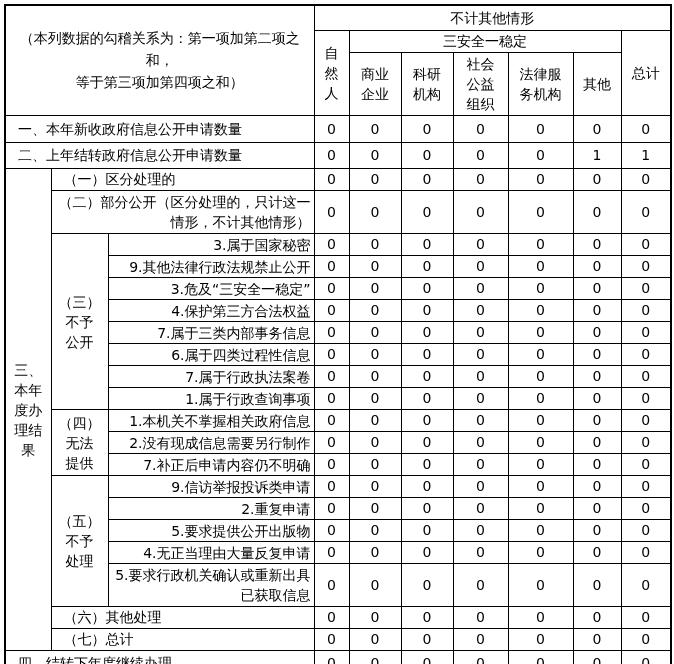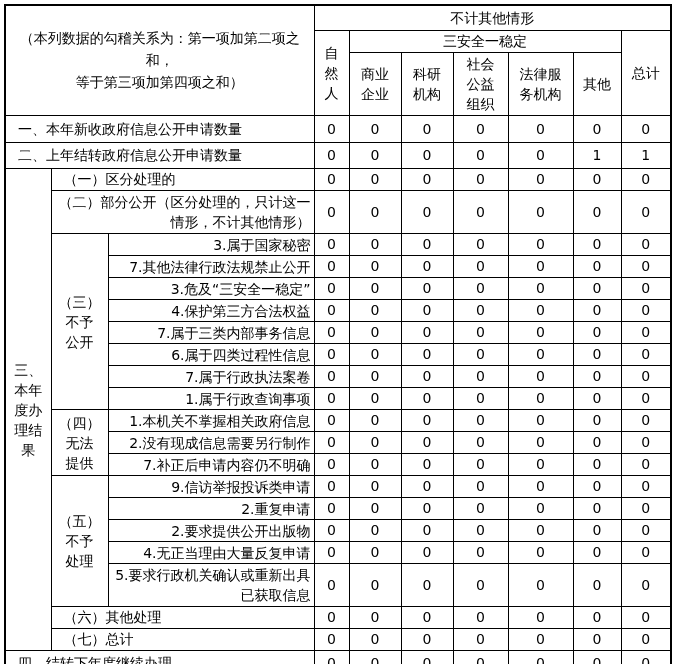--- a/index.html
+++ b/index.html
@@ -129,21 +129,21 @@
     <td class="item">3.属于国家秘密</td>
     <td>0</td>
     <td>0</td>
     <td>0</td>
     <td>0</td>
     <td>0</td>
     <td>0</td>
     <td>0</td>
   </tr>
   <tr>
-    <td class="item">7.其他法律行政法规禁止公开</td>
+    <td class="item">9.其他法律行政法规禁止公开</td>
     <td>0</td>
     <td>0</td>
     <td>0</td>
     <td>0</td>
     <td>0</td>
     <td>0</td>
     <td>0</td>
   </tr>
   <tr>
     <td class="item">3.危及“三安全一稳定”</td>
@@ -257,21 +257,21 @@
     <td class="item">2.重复申请</td>
     <td>0</td>
     <td>0</td>
     <td>0</td>
     <td>0</td>
     <td>0</td>
     <td>0</td>
     <td>0</td>
   </tr>
   <tr>
-    <td class="item">2.要求提供公开出版物</td>
+    <td class="item">5.要求提供公开出版物</td>
     <td>0</td>
     <td>0</td>
     <td>0</td>
     <td>0</td>
     <td>0</td>
     <td>0</td>
     <td>0</td>
   </tr>
   <tr>
     <td class="item">4.无正当理由大量反复申请</td>

